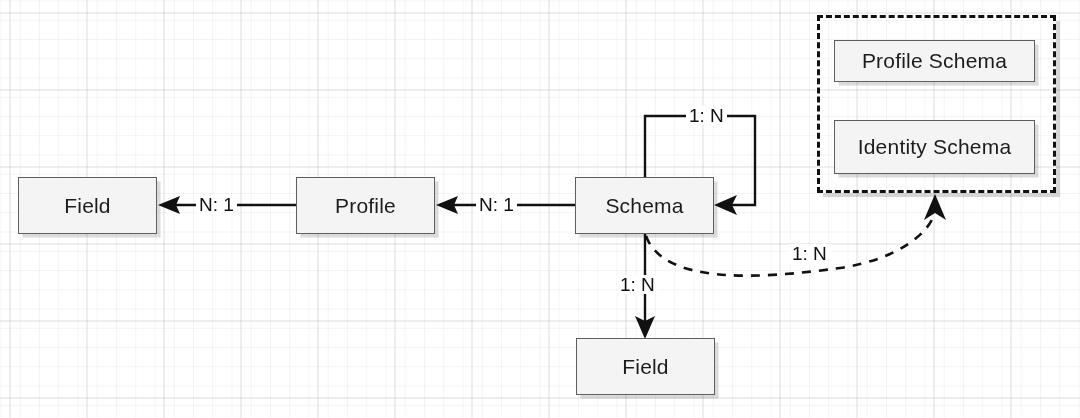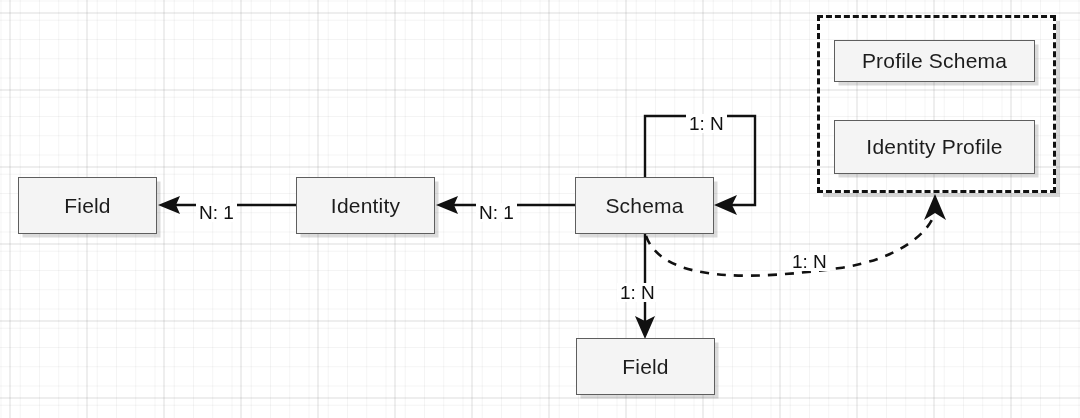--- a/index.html
+++ b/index.html
@@ -49,21 +49,20 @@
   }
   .edge-label {
     position: absolute;
     font-family: "Liberation Sans", sans-serif;
     font-size: 19px;
     color: #111111;
     background: #ffffff;
     padding: 0 3px;
     white-space: nowrap;
     line-height: 1;
-    margin-top: 8px;
   }
   svg.links {
     position: absolute;
     left: 0;
     top: 0;
     width: 1080px;
     height: 418px;
     overflow: visible;
     pointer-events: none;
   }
@@ -114,39 +113,39 @@
       <path class="link-dashed" d="M 646 236 C 664 285, 760 279, 840 268 C 900 259, 930 232, 935 212"></path>
       <polygon class="arrow-head" points="935,194 924,220 935,213 946,220"></polygon>
     </g>
   </svg>
 
   <div class="node" style="left:18px; top:177px; width:139px; height:57px;">
     <span>Field</span>
   </div>
 
   <div class="node" style="left:296px; top:177px; width:139px; height:57px;">
-    <span>Identity</span>
+    <span>Profile</span>
   </div>
 
   <div class="node" style="left:575px; top:177px; width:139px; height:57px;">
     <span>Schema</span>
   </div>
 
   <div class="node" style="left:576px; top:338px; width:139px; height:57px;">
     <span>Field</span>
   </div>
 
   <div class="group-box" style="left:817px; top:15px; width:239px; height:178px;"></div>
 
   <div class="node" style="left:834px; top:40px; width:201px; height:42px;">
     <span>Profile Schema</span>
   </div>
 
   <div class="node" style="left:834px; top:120px; width:201px; height:54px;">
-    <span>Identity Profile</span>
+    <span>Identity Schema</span>
   </div>
 
   <div class="edge-label" style="left:196px; top:195px;">N: 1</div>
 
   <div class="edge-label" style="left:476px; top:195px;">N: 1</div>
 
   <div class="edge-label" style="left:686px; top:106px;">1: N</div>
 
   <div class="edge-label" style="left:617px; top:275px;">1: N</div>
 

